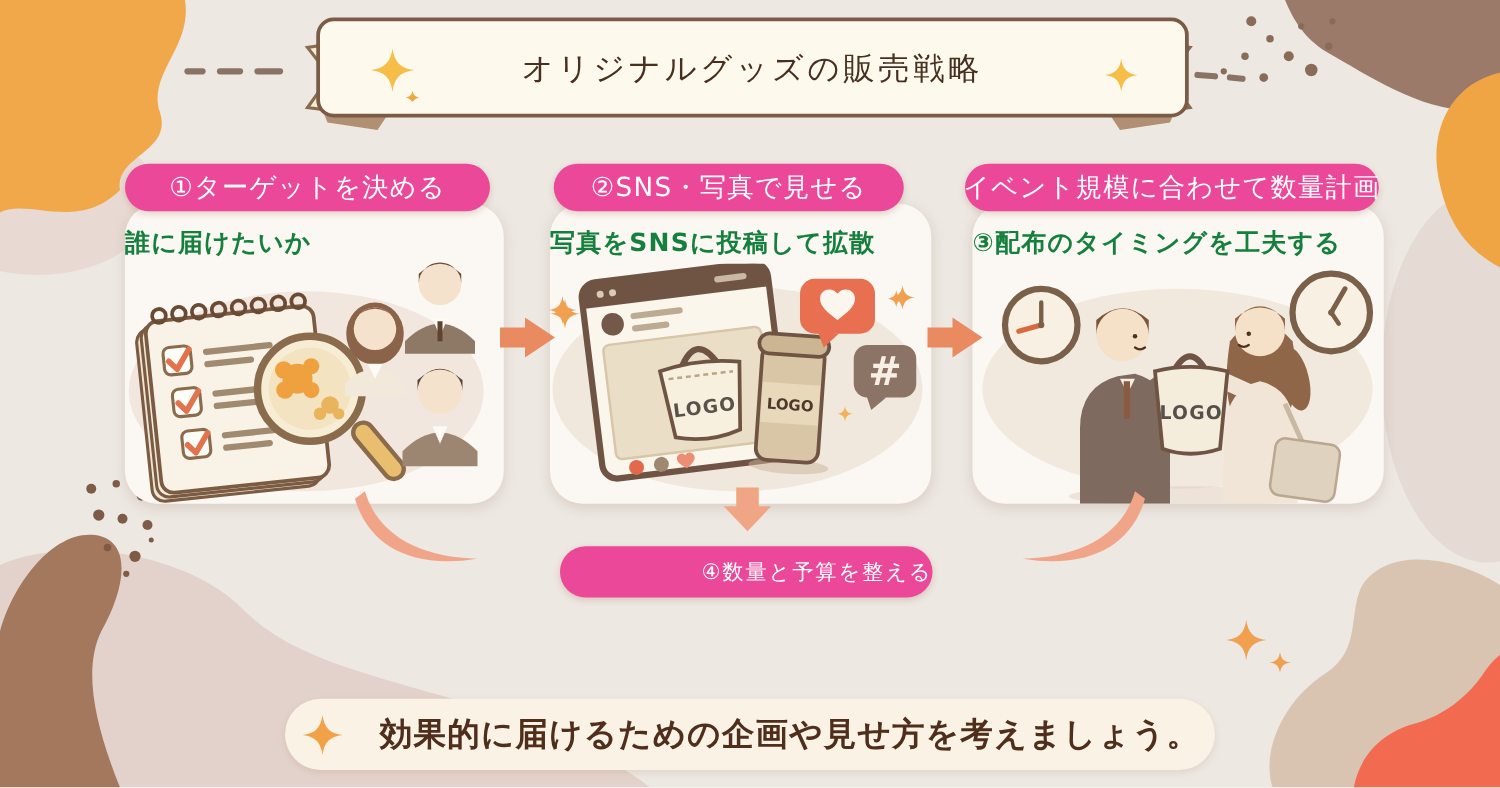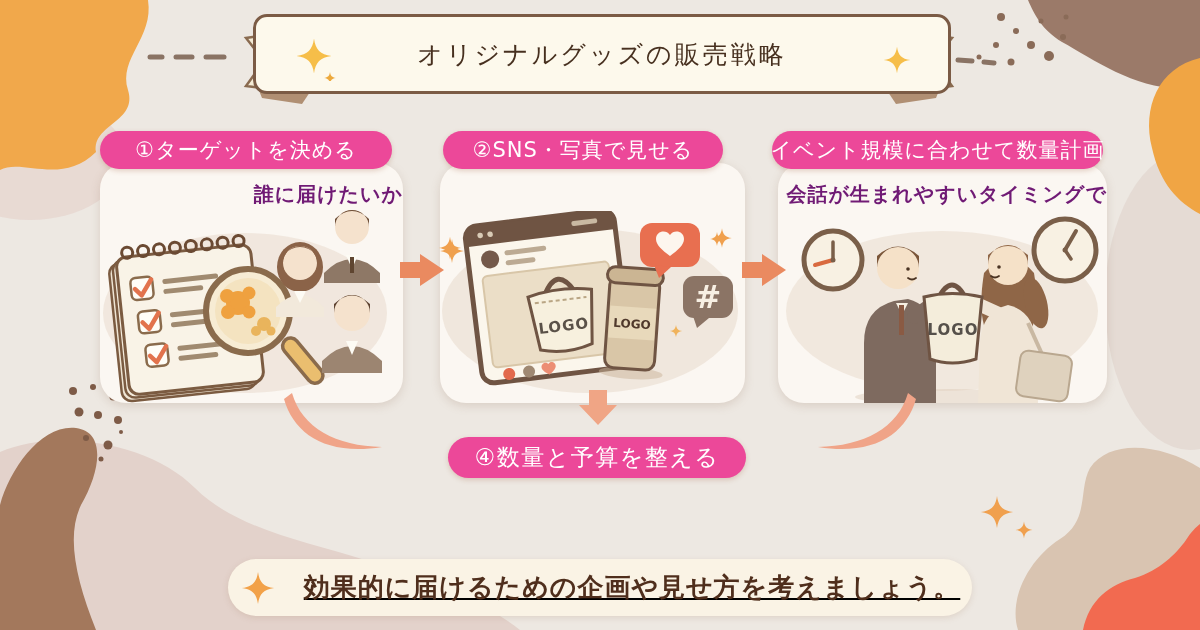--- a/index.html
+++ b/index.html
@@ -7,32 +7,32 @@
   #canvas{position:relative;width:1200px;height:630px;background:#EDE8E2;overflow:hidden;}
   svg{display:block;}
   .abs{position:absolute;}
   
   .banner{position:absolute;left:253px;top:14px;width:692px;height:74px;background:#FDF9EC;
     border:3px solid #7B5B45;border-radius:14px;z-index:5;display:flex;align-items:center;justify-content:center;}
   .banner-title{font-size:25px;font-weight:400;color:#47301F;letter-spacing:3px;white-space:nowrap;}
   
   .card{position:absolute;background:#FBF7F2;border-radius:26px;z-index:2;
     box-shadow:0 3px 10px rgba(150,120,95,.22);}
-  .card-desc{position:absolute;top:16px;left:0;width:100%;text-align:right;font-size:20px;
-    font-weight:600;color:#701a75;letter-spacing:1px;line-height:30px;z-index:3;white-space:nowrap;}
+  .card-desc{position:absolute;top:16px;left:0;width:100%;text-align:left;font-size:20px;
+    font-weight:600;color:#15803d;letter-spacing:1px;line-height:30px;z-index:3;white-space:nowrap;}
   .pill{position:absolute;background:#ec4899;border-radius:22px;z-index:6;display:flex;
     align-items:center;justify-content:center;color:#FFFFFF;font-weight:400;
     box-shadow:0 2px 5px rgba(160,90,60,.25);white-space:nowrap;}
   .pill-sm{font-size:21px;letter-spacing:1px;}
-  .pill-lg{font-size:23px;letter-spacing:1.5px;}
+  .pill-lg{font-size:17px;letter-spacing:1.5px;justify-content:flex-end;}
   .illus{position:absolute;left:0;z-index:2;}
   
   .footer-pill{position:absolute;left:228px;top:559px;width:744px;height:57px;background:#FAF3E5;
     border-radius:29px;z-index:4;display:flex;align-items:center;justify-content:center;gap:28px;
-    box-shadow:0 2px 6px rgba(160,120,90,.18);text-decoration:underline;}
+    box-shadow:0 2px 6px rgba(160,120,90,.18);}
   .footer-text{font-size:26px;font-weight:700;color:#4F2E1C;letter-spacing:1px;white-space:nowrap;}
   .overlay{z-index:4;pointer-events:none;}
   .bg{z-index:1;}
 </style>
 </head>
 <body>
 
 <div id="canvas">
 
   <svg class="abs bg" width="1200" height="630" viewBox="0 0 1200 630">
@@ -189,20 +189,23 @@
           <circle cx="252" cy="128" r="18" fill="#F5E2CD"></circle>
           <path d="M234,128 A18,18 0 0 1 270,128 L270,119 Q252,102 234,119 Z" fill="#5E4330"></path>
           <path d="M222,176 Q252,146 282,176 L282,188 L222,188 Z" fill="#9C8571"></path>
           <path d="M246,156 L252,170 L258,156 Z" fill="#FDFBF4"></path>
         </g>
       </g>
     </svg>
   </div>
 
   <div class="card" style="left:440px;top:163px;width:305px;height:240px;">
+    <div class="card-desc">
+      <div>写真をSNSに投稿して拡散</div>
+    </div>
     <svg class="illus" style="top:48px;" width="305" height="192" viewBox="0 0 305 192">
       <ellipse cx="150" cy="100" rx="148" ry="82" fill="#EADCCE" opacity="0.6"></ellipse>
 
       <g transform="rotate(-7 105 85)">
         <rect x="33" y="7" width="150" height="158" rx="12" fill="#FBF6EC" stroke="#6F5443" stroke-width="5"></rect>
         <path d="M33,27 V19 a12,12 0 0 1 12,-12 h126 a12,12 0 0 1 12,12 v8 Z" fill="#6F5443"></path>
         <circle cx="48" cy="17" r="2.8" fill="#D9CBB6"></circle>
           <circle cx="58" cy="17" r="2.8" fill="#D9CBB6"></circle>
         <rect x="140" y="14" width="26" height="5" rx="2.5" fill="#C9B9A2"></rect>
         <circle cx="55" cy="42" r="9" fill="#74594A"></circle>
@@ -243,21 +246,21 @@
       <g fill="#EFA04E">
         <path d="M0,-14 C1.2,-5 5,-1.2 14,0 C5,1.2 1.2,5 0,14 C-1.2,5 -5,1.2 -14,0 C-5,-1.2 -1.2,-5 0,-14 Z" transform="translate(12,40) scale(0.85)"></path>
         <path d="M0,-14 C1.2,-5 5,-1.2 14,0 C5,1.2 1.2,5 0,14 C-1.2,5 -5,1.2 -14,0 C-5,-1.2 -1.2,-5 0,-14 Z" transform="translate(277,28) scale(0.5)"></path>
         <path d="M0,-14 C1.2,-5 5,-1.2 14,0 C5,1.2 1.2,5 0,14 C-1.2,5 -5,1.2 -14,0 C-5,-1.2 -1.2,-5 0,-14 Z" transform="translate(236,120) scale(0.45)" fill="#F0B35C"></path>
       </g>
     </svg>
   </div>
 
   <div class="card" style="left:778px;top:163px;width:329px;height:240px;">
     <div class="card-desc">
-      <div>会話が生まれやすいタイミングで</div>
+      <div>③配布のタイミングを工夫する</div>
     </div>
     <svg class="illus" style="top:48px;" width="329" height="192" viewBox="0 0 329 192">
       <ellipse cx="164" cy="100" rx="156" ry="80" fill="#EBDDD0" opacity="0.6"></ellipse>
 
       <g>
         <circle cx="55" cy="49" r="29" fill="#F8F1E3" stroke="#7A5F49" stroke-width="5"></circle>
         <line x1="55" y1="49" x2="55" y2="31" stroke="#7A5F49" stroke-width="3.5" stroke-linecap="round"></line>
         <line x1="55" y1="49" x2="37" y2="54" stroke="#D96A3F" stroke-width="4" stroke-linecap="round"></line>
         <circle cx="55" cy="49" r="2.5" fill="#7A5F49"></circle>
       </g>

